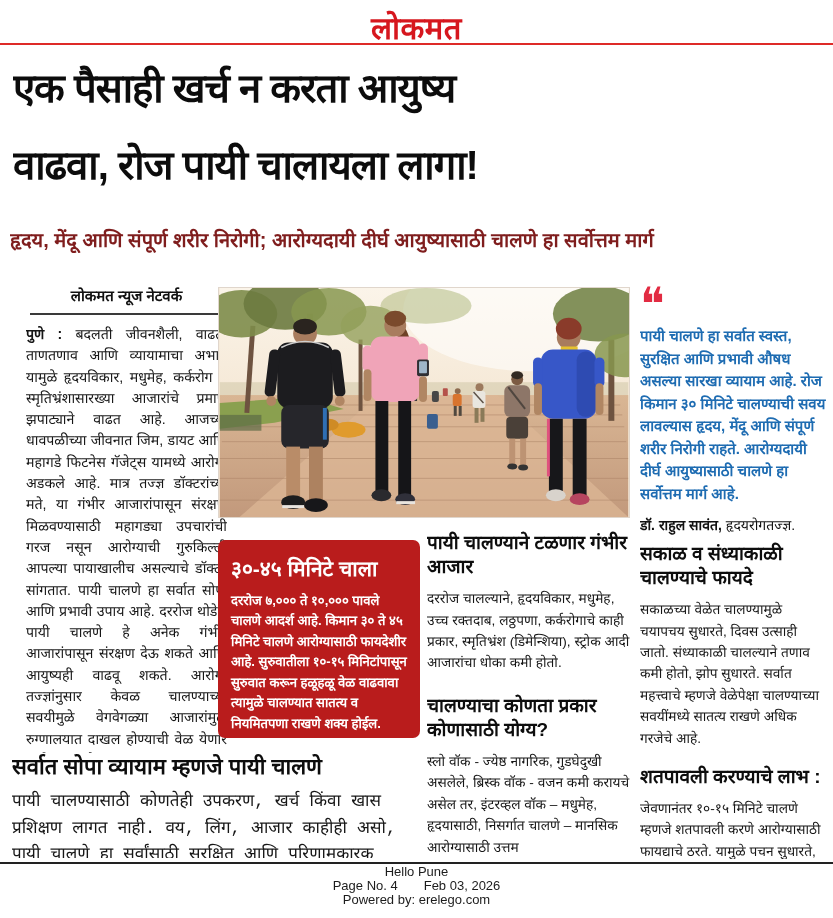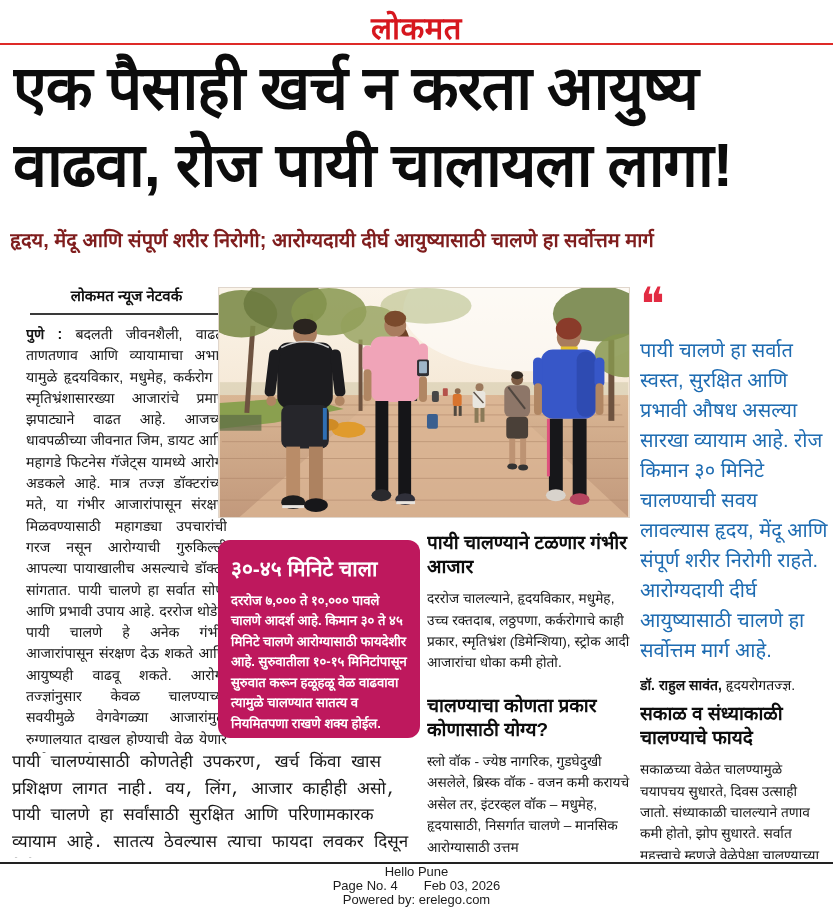--- a/index.html
+++ b/index.html
@@ -5,48 +5,48 @@
   * { box-sizing: border-box; margin: 0; padding: 0; }
   html,body { background:#ffffff; }
   body { font-family: "Liberation Sans", "DejaVu Sans", sans-serif; color:#151515; }
   #page { position:relative; width:833px; height:918px; margin:0 auto; background:#fff; overflow:hidden; }
 
   .masthead { position:absolute; top:6px; left:0; right:0; text-align:center; }
   .logo { font-size:31px; font-weight:900; color:#d6171e; letter-spacing:.5px; }
   .masthead-rule { position:absolute; top:43px; left:0; width:833px; border-top:2px solid #de2a28; }
 
   .headline { position:absolute; top:50px; left:13px; width:810px; font-weight:900; color:#0c0c0c;
-              font-size:61px; line-height:77px; letter-spacing:-1px; }
+              font-size:40px; line-height:77px; letter-spacing:-1px; }
   .headline div { white-space:nowrap; overflow:hidden; }
 
   .subheadline { position:absolute; top:226px; left:10px; width:816px; font-size:20px; font-weight:700;
                  color:#7f1d1d; white-space:nowrap; overflow:hidden; }
 
   .left-col { position:absolute; top:283px; left:12px; width:201px; height:470px; overflow:hidden;margin-left:14px; }
   .byline { text-align:center; font-weight:700; font-size:15px; color:#111; padding:2px 0 8px; }
   .byline-rule { border-top:2px solid #3a3a3a; margin:0 4px 9px; }
   .lead-body { font-size:14.2px; line-height:1.5; text-align:justify; color:#161616; }
   .dateline { font-weight:800; }
 
   .photo { position:absolute; top:287px; left:218px; width:412px; height:231px;
            border:1px solid #e0d6cc; background:#f6ead9; overflow:hidden; }
   .photo svg { display:block; }
 
   .highlight-box { position:absolute; top:540px; left:218px; width:202px; height:198px;
-                   background:#be185d; color:#fff; padding:14px 13px; overflow:hidden; border-radius:12px; }
+                   background:#b91c1c; color:#fff; padding:14px 13px; overflow:hidden; border-radius:7px; }
   .highlight-title { font-size:21px; font-weight:800; margin-bottom:9px; white-space:nowrap; }
   .highlight-body { font-size:13.1px; font-weight:600; line-height:1.56; }
 
   .mid-col { position:absolute; top:531px; left:427px; width:203px; height:326px; overflow:hidden; }
   .sec-heading { font-size:19px; line-height:1.27; font-weight:800; color:#0d0d0d; margin-bottom:9px; }
   .sec-body { font-size:13.7px; line-height:1.56; color:#161616; margin-bottom:20px; }
 
   .right-col { position:absolute; top:281px; left:640px; width:188px; height:578px; overflow:hidden; }
   .quote-icon { font-size:46px; color:#e22b42; line-height:1; height:42px; font-family:"DejaVu Sans", sans-serif; }
-  .quote-text { color:#1e6cb2; font-weight:400; font-size:20px; line-height:1.5; margin:12px 0 10px; }
+  .quote-text { color:#1e6cb2; font-weight:700; font-size:15px; line-height:1.5; margin:2px 0 10px; }
   .quote-author { font-size:14px; color:#111; margin-bottom:8px; }
   .quote-author .author-name { font-weight:800; }
   .right-col .sec-body { margin-bottom:16px; }
 
   .bottom-left { position:absolute; top:750px; left:12px; width:408px; height:108px; overflow:hidden; }
   .bottom-left .bl-heading { font-size:22px; font-weight:800; color:#0d0d0d; margin-bottom:9px; white-space:nowrap; }
   .bottom-left .bl-body { font-size:17px; line-height:1.56; color:#161616;font-family:Liberation Mono, monospace; }
 
   .footer { position:absolute; top:862px; left:0; width:833px; border-top:2px solid #222;
             text-align:center; font-size:13px; color:#1c1c1c; padding-top:1px;
@@ -222,20 +222,21 @@
   </div>
 
   <div class="mid-col">
     <h3 class="sec-heading">पायी चालण्याने टळणार गंभीर आजार</h3>
     <p class="sec-body">दररोज चालल्याने, हृदयविकार, मधुमेह, उच्च रक्तदाब, लठ्ठपणा, कर्करोगाचे काही प्रकार, स्मृतिभ्रंश (डिमेन्शिया), स्ट्रोक आदी आजारांचा धोका कमी होतो.</p>
     <h3 class="sec-heading">चालण्याचा कोणता प्रकार कोणासाठी योग्य?</h3>
     <p class="sec-body">स्लो वॉक - ज्येष्ठ नागरिक, गुडघेदुखी असलेले, ब्रिस्क वॉक - वजन कमी करायचे असेल तर, इंटरव्हल वॉक – मधुमेह, हृदयासाठी, निसर्गात चालणे – मानसिक आरोग्यासाठी उत्तम</p>
   </div>
 
   <div class="bottom-left">
+    <h2 class="bl-heading">सर्वात सोपा व्यायाम म्हणजे पायी चालणे</h2>
     <p class="bl-body">पायी चालण्यासाठी कोणतेही उपकरण, खर्च किंवा खास प्रशिक्षण लागत नाही. वय, लिंग, आजार काहीही असो, पायी चालणे हा सर्वांसाठी सुरक्षित आणि परिणामकारक व्यायाम आहे. सातत्य ठेवल्यास त्याचा फायदा लवकर दिसून येतो.</p>
   </div>
 
   <div class="footer">
     <div>Hello Pune</div>
     <div class="footer-pagedate">
       <span>Page No. 4</span><span class="f-date">Feb 03, 2026</span>
     </div>
     <div>Powered by: erelego.com</div>
   </div>

